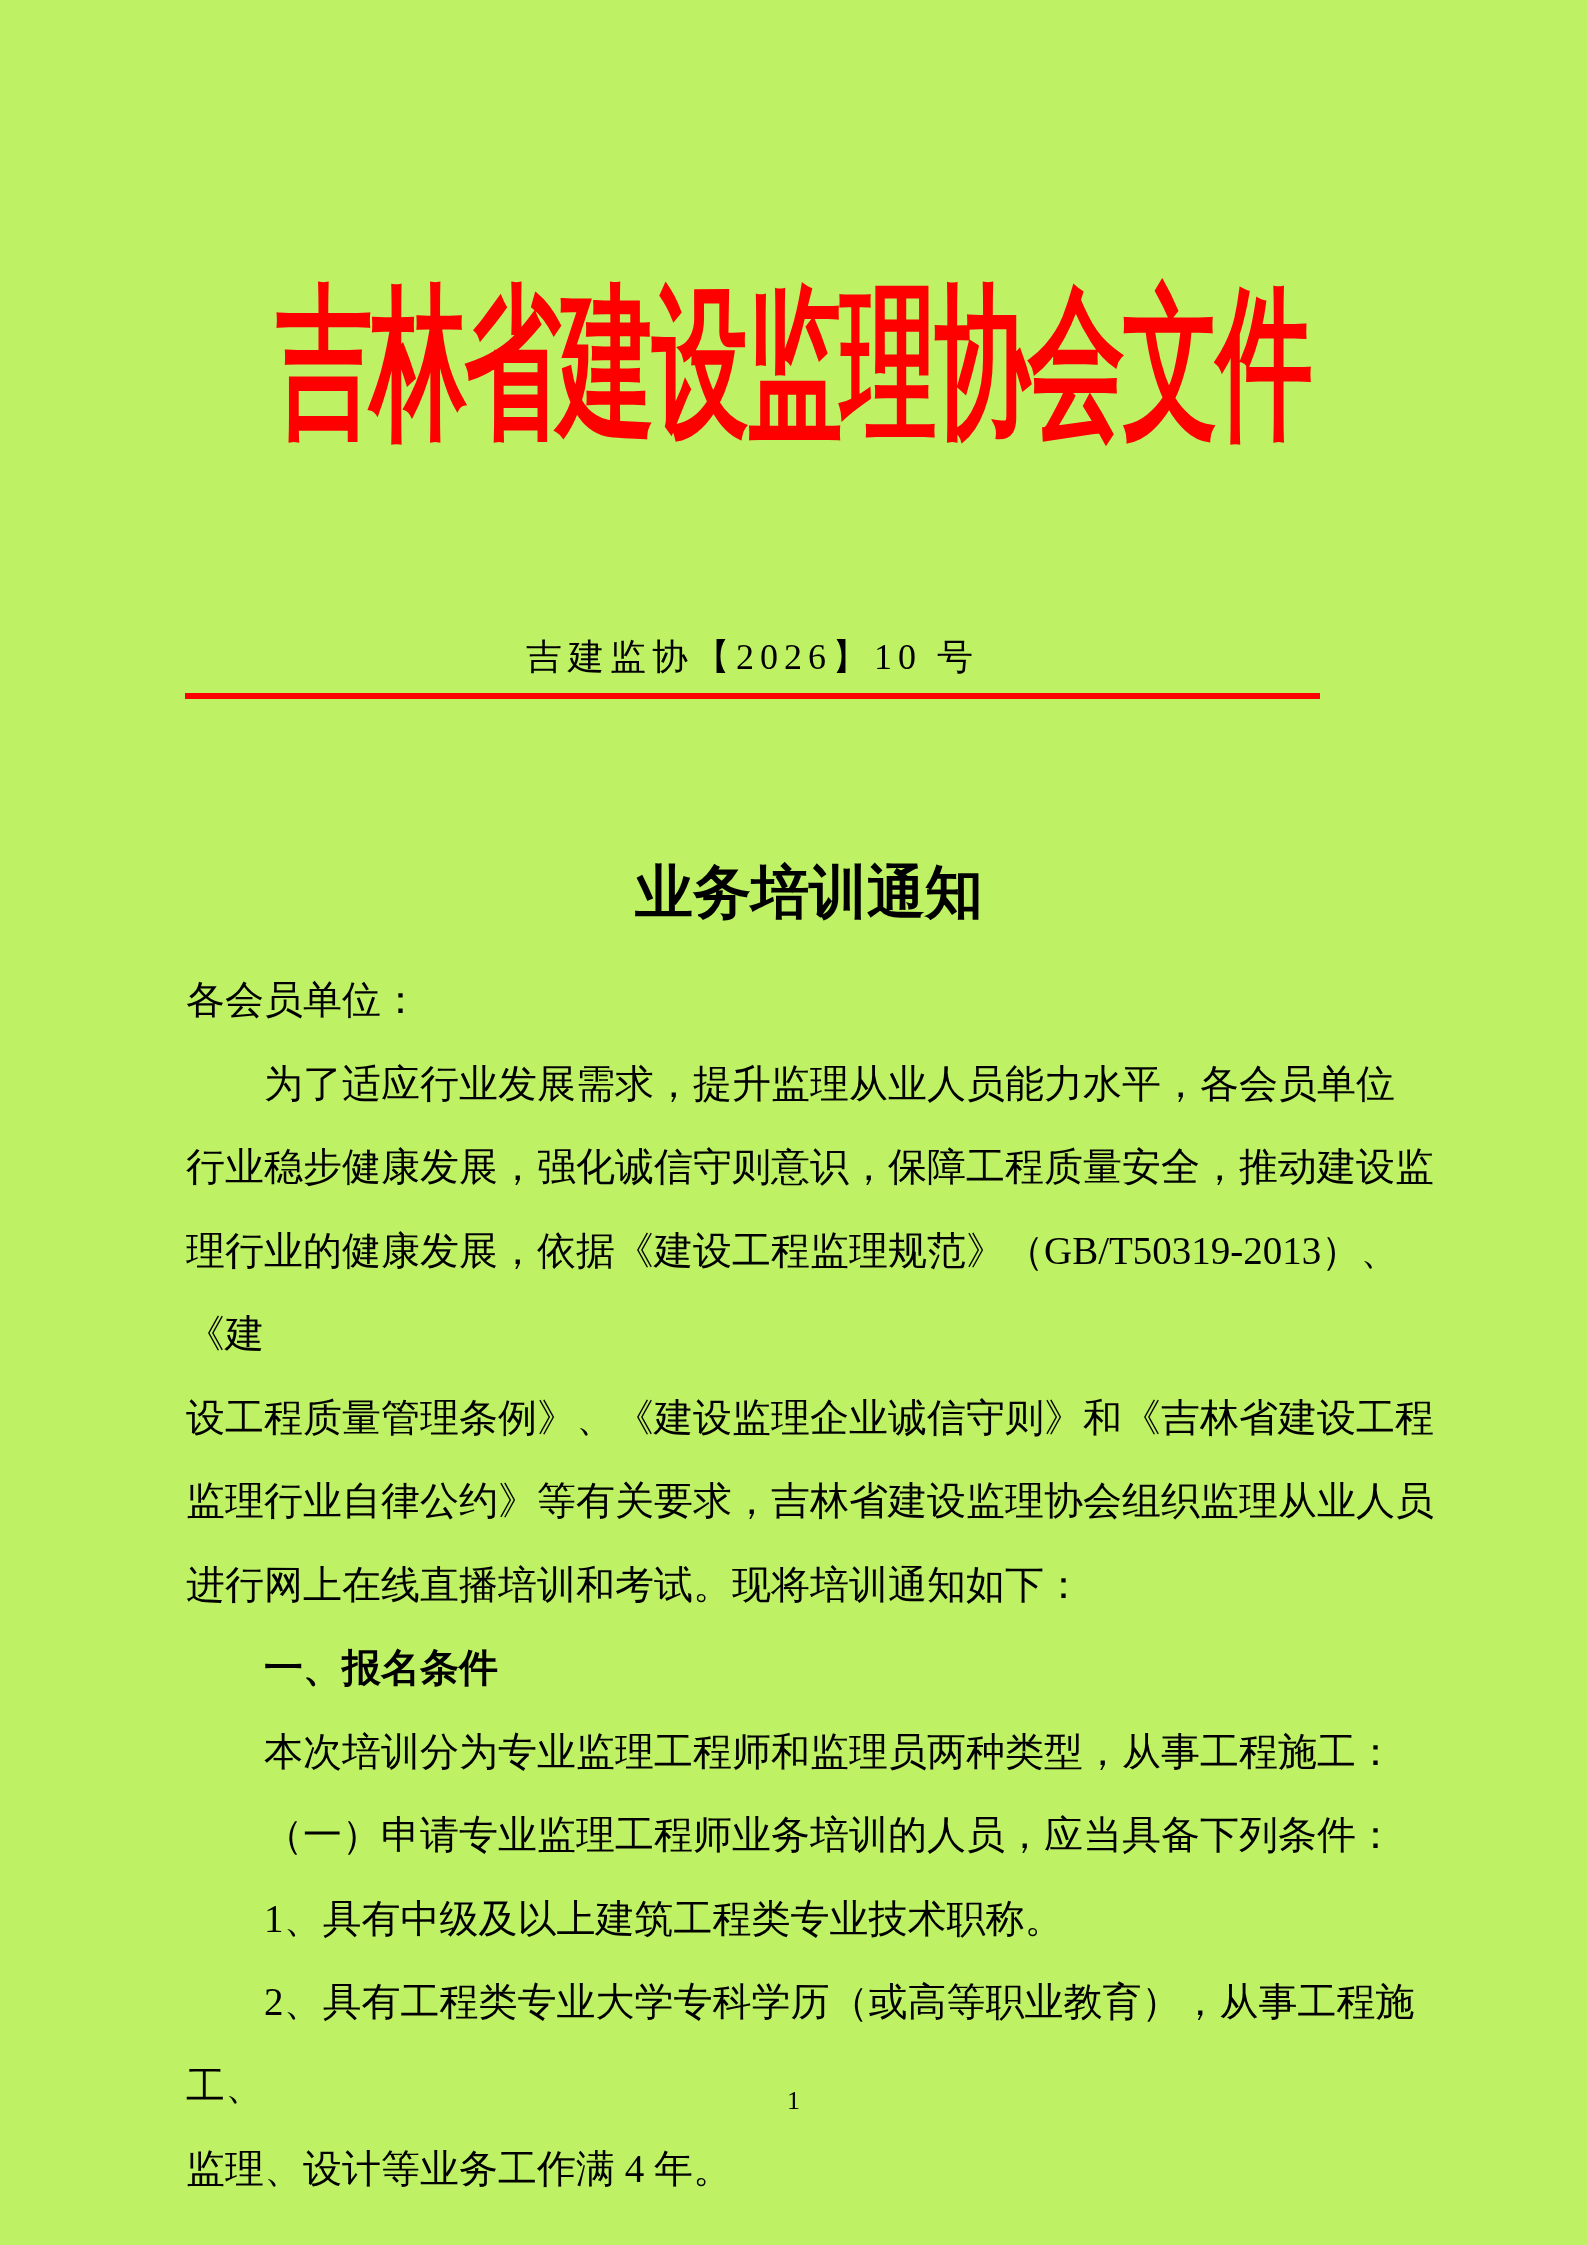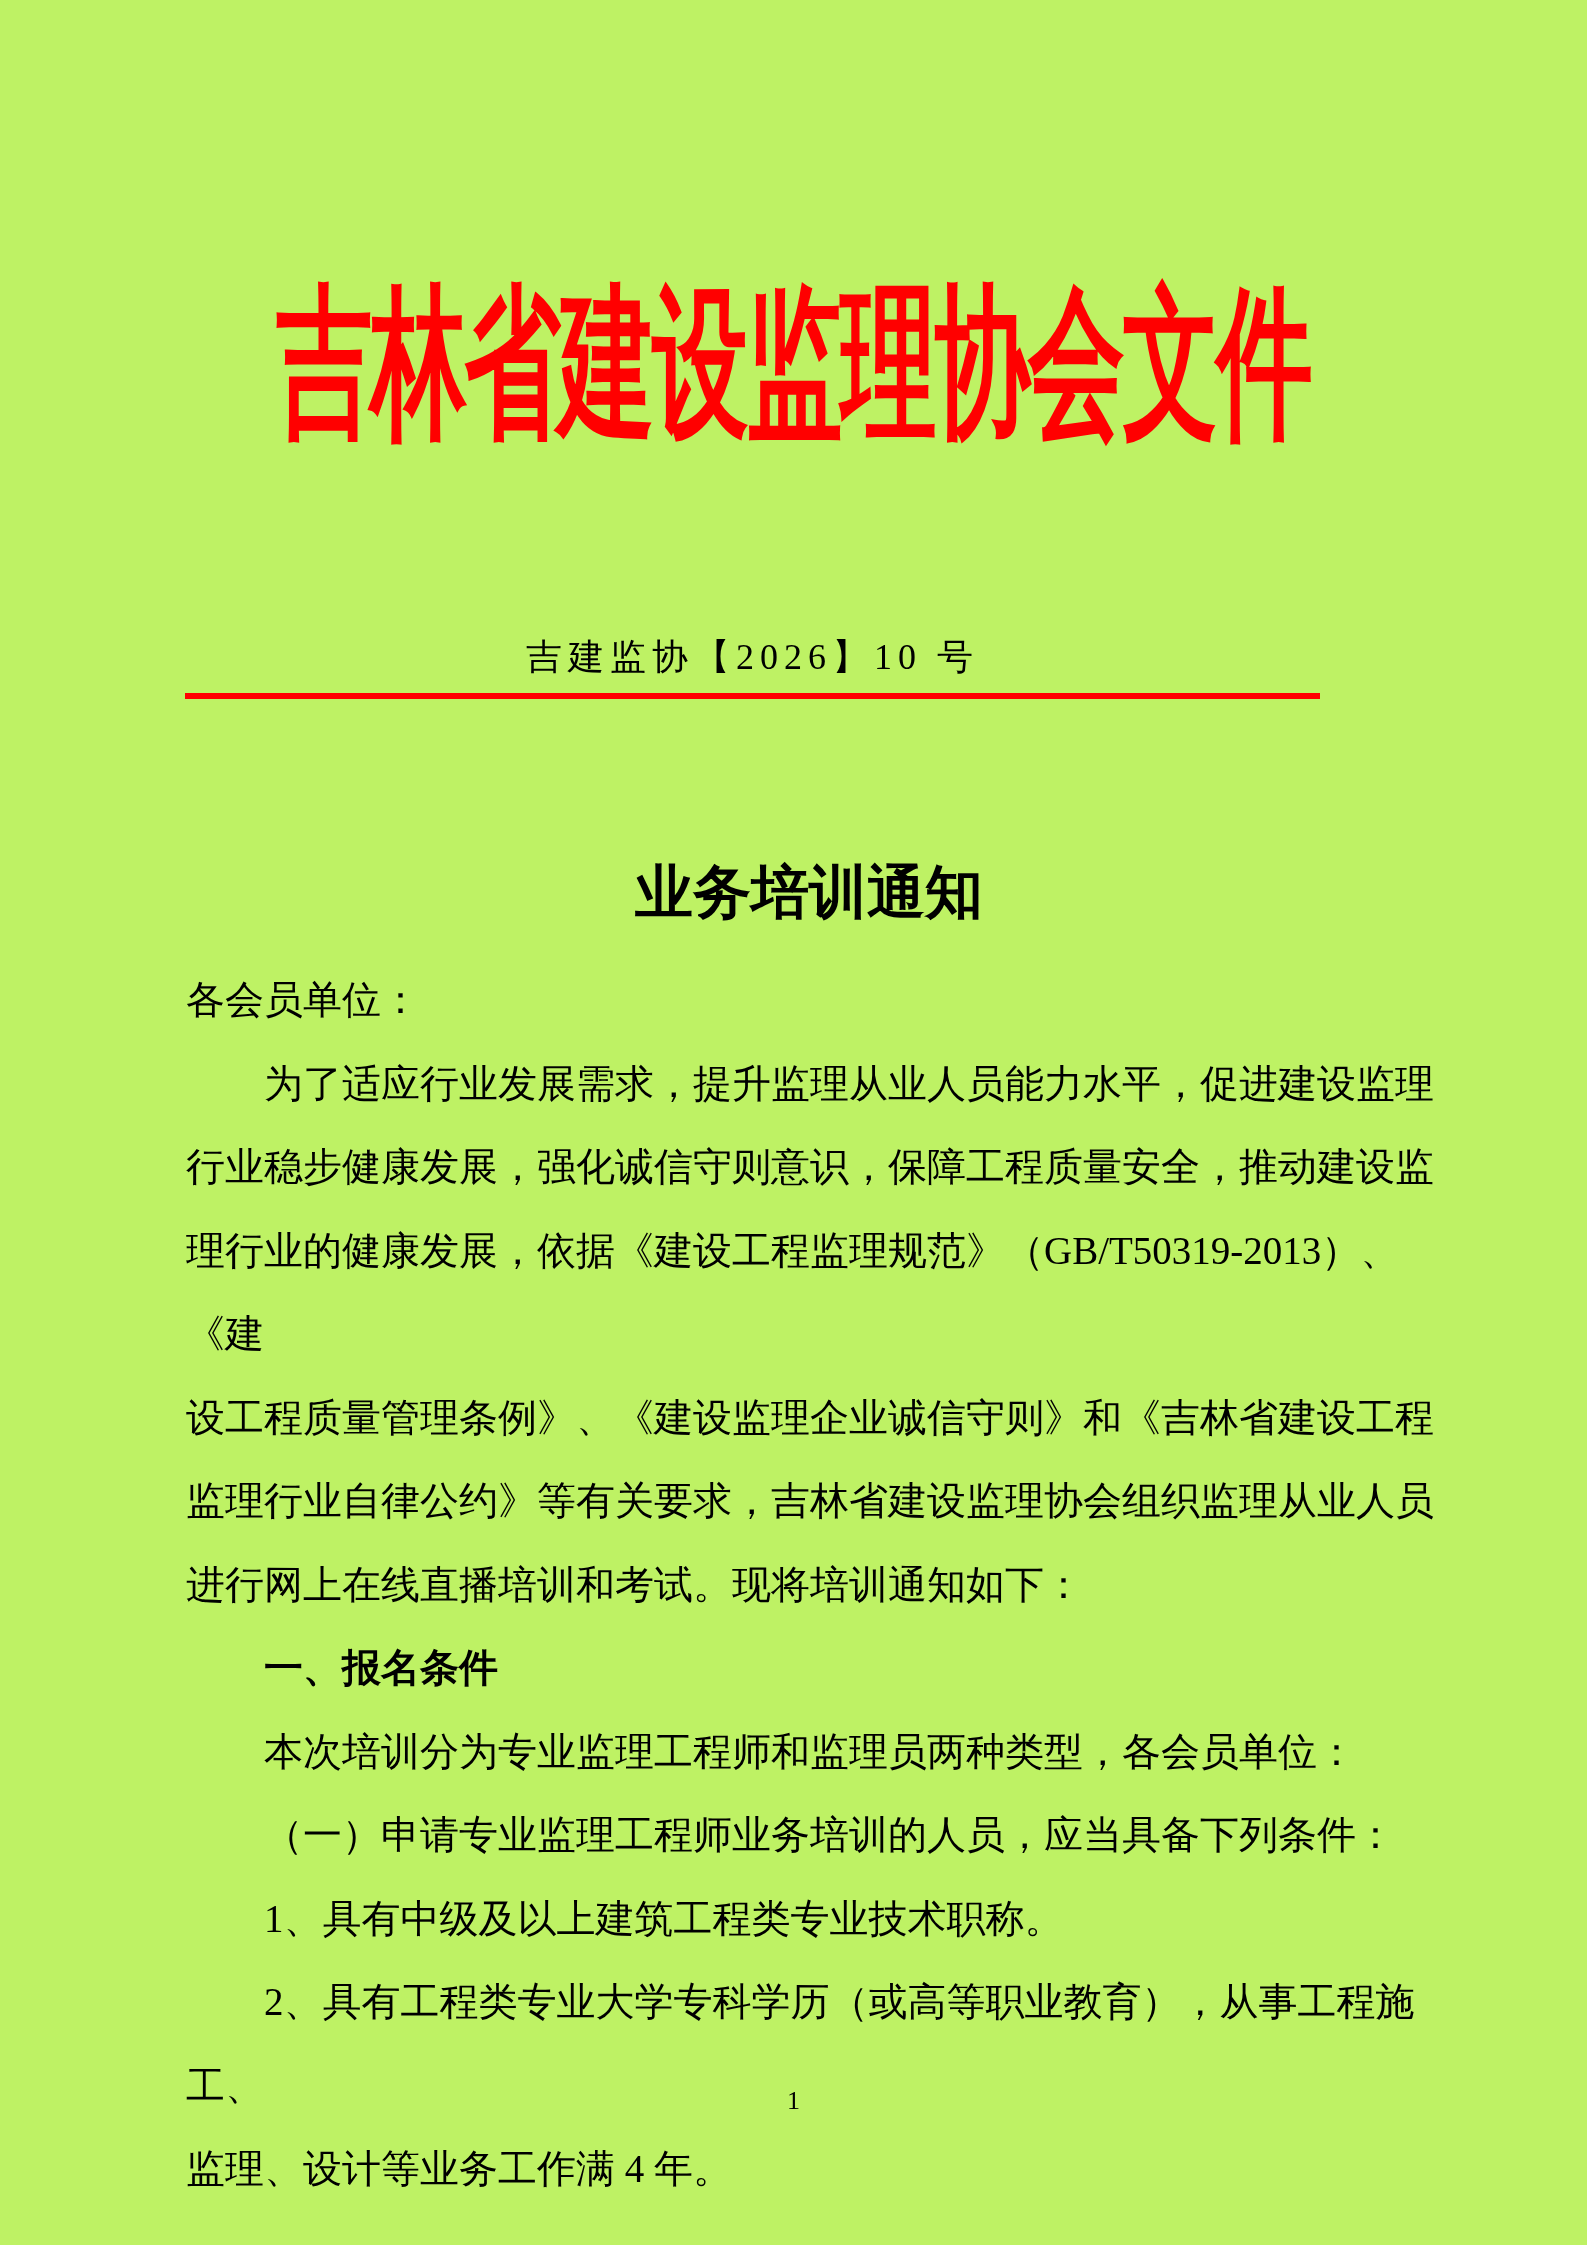--- a/index.html
+++ b/index.html
@@ -100,28 +100,28 @@
 
   <div class="doc-number">吉建监协【2026】10 号</div>
 
   <div class="red-line"></div>
 
 
   <div class="head head2">业务培训通知</div>
 
   <div class="body-lines" id="body-lines">
       <div class="body-line">各会员单位：</div>
-      <div class="body-line" style="text-indent: 78px;">为了适应行业发展需求，提升监理从业人员能力水平，促进建设监理</div>
+      <div class="body-line" style="text-indent: 78px;">为了适应行业发展需求，提升监理从业人员能力水平，各会员单位</div>
       <div class="body-line">行业稳步健康发展，强化诚信守则意识，保障工程质量安全，推动建设监</div>
       <div class="body-line">理行业的健康发展，依据《建设工程监理规范》（GB/T50319-2013）、《建</div>
       <div class="body-line">设工程质量管理条例》、《建设监理企业诚信守则》和《吉林省建设工程</div>
       <div class="body-line">监理行业自律公约》等有关要求，吉林省建设监理协会组织监理从业人员</div>
       <div class="body-line">进行网上在线直播培训和考试。现将培训通知如下：</div>
       <div class="body-line bold" style="text-indent: 78px;">一、报名条件</div>
-      <div class="body-line" style="text-indent: 78px;">本次培训分为专业监理工程师和监理员两种类型，各会员单位：</div>
+      <div class="body-line" style="text-indent: 78px;">本次培训分为专业监理工程师和监理员两种类型，从事工程施工：</div>
       <div class="body-line" style="text-indent: 78px;">（一）申请专业监理工程师业务培训的人员，应当具备下列条件：</div>
       <div class="body-line" style="text-indent: 78px;">1、具有中级及以上建筑工程类专业技术职称。</div>
       <div class="body-line" style="text-indent: 78px;">2、具有工程类专业大学专科学历（或高等职业教育），从事工程施工、</div>
       <div class="body-line">监理、设计等业务工作满 4 年。</div>
     </div>
 
   <div class="page-number">1</div>
 
 </div>
 

